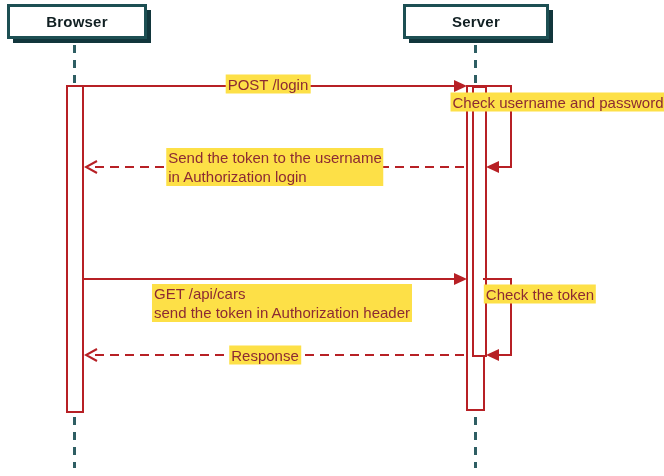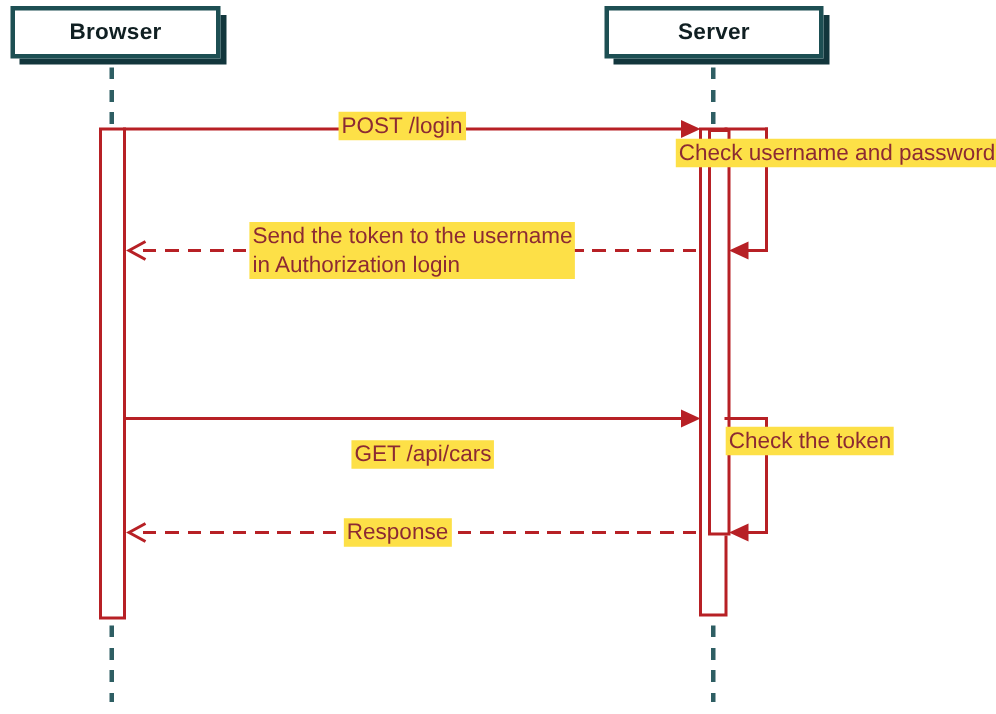--- a/index.html
+++ b/index.html
@@ -119,20 +119,21 @@
     <div>Check username and password</div>
   </div>
 
   <div class="msg-label" style="left:275px; top:167px;">
     <div>Send the token to the username</div>
     <div>in Authorization login</div>
   </div>
 
   <div class="msg-label" style="left:282px; top:279px;margin-top:24px;">
     <div>GET /api/cars</div>
+    <div>send the token in Authorization header</div>
   </div>
 
   <div class="msg-label" style="left:265px; top:355px;">
     <div>Response</div>
   </div>
 
   <div class="msg-label" style="left:540px; top:294px;">
     <div>Check the token</div>
   </div>
 

